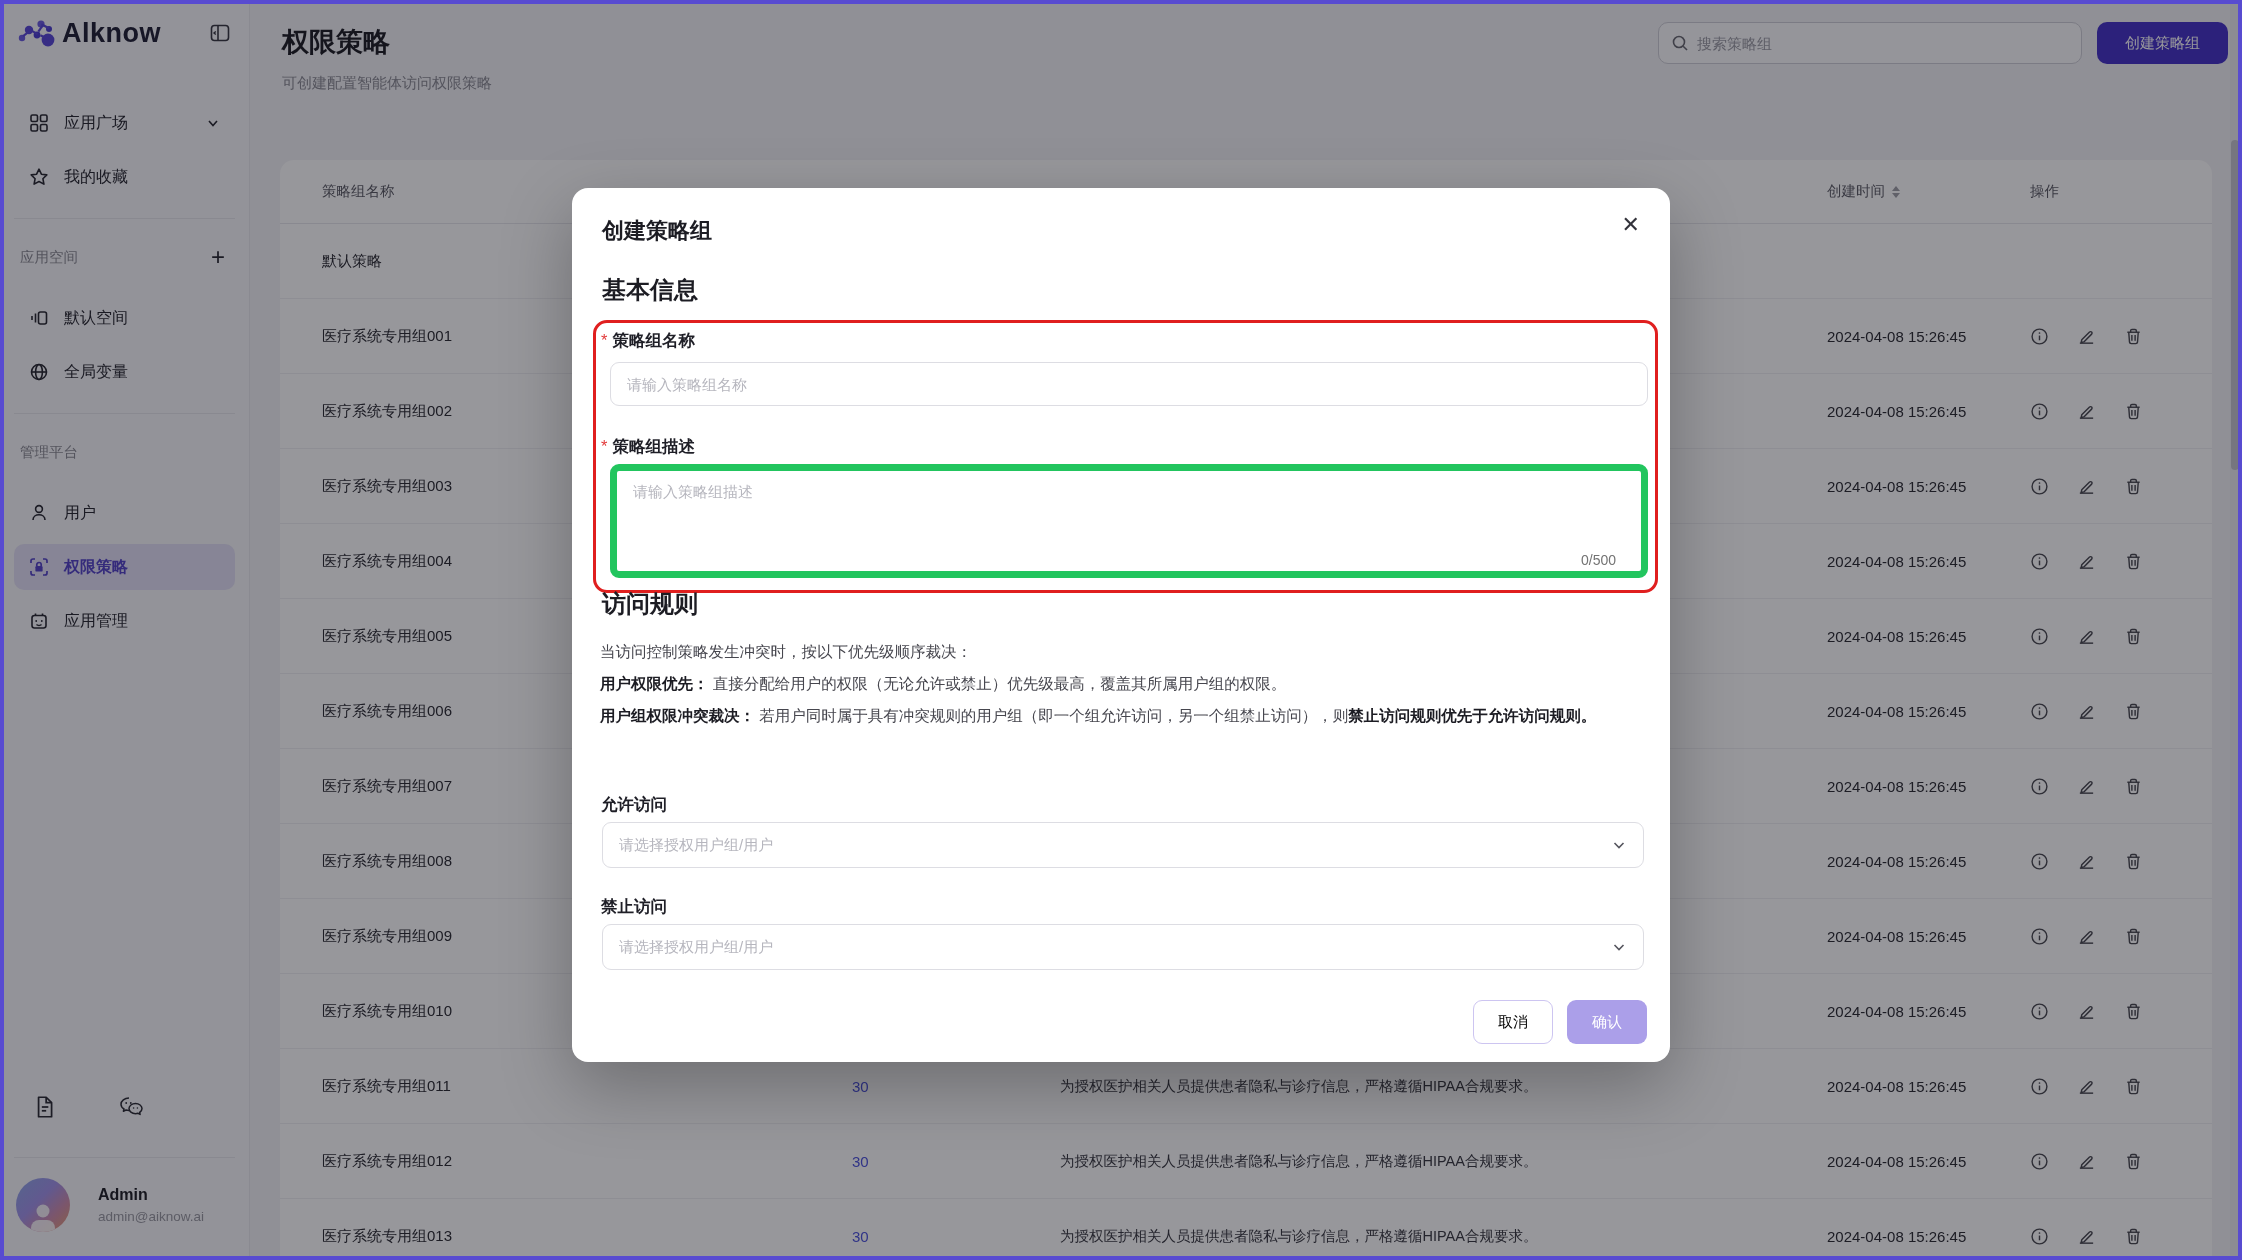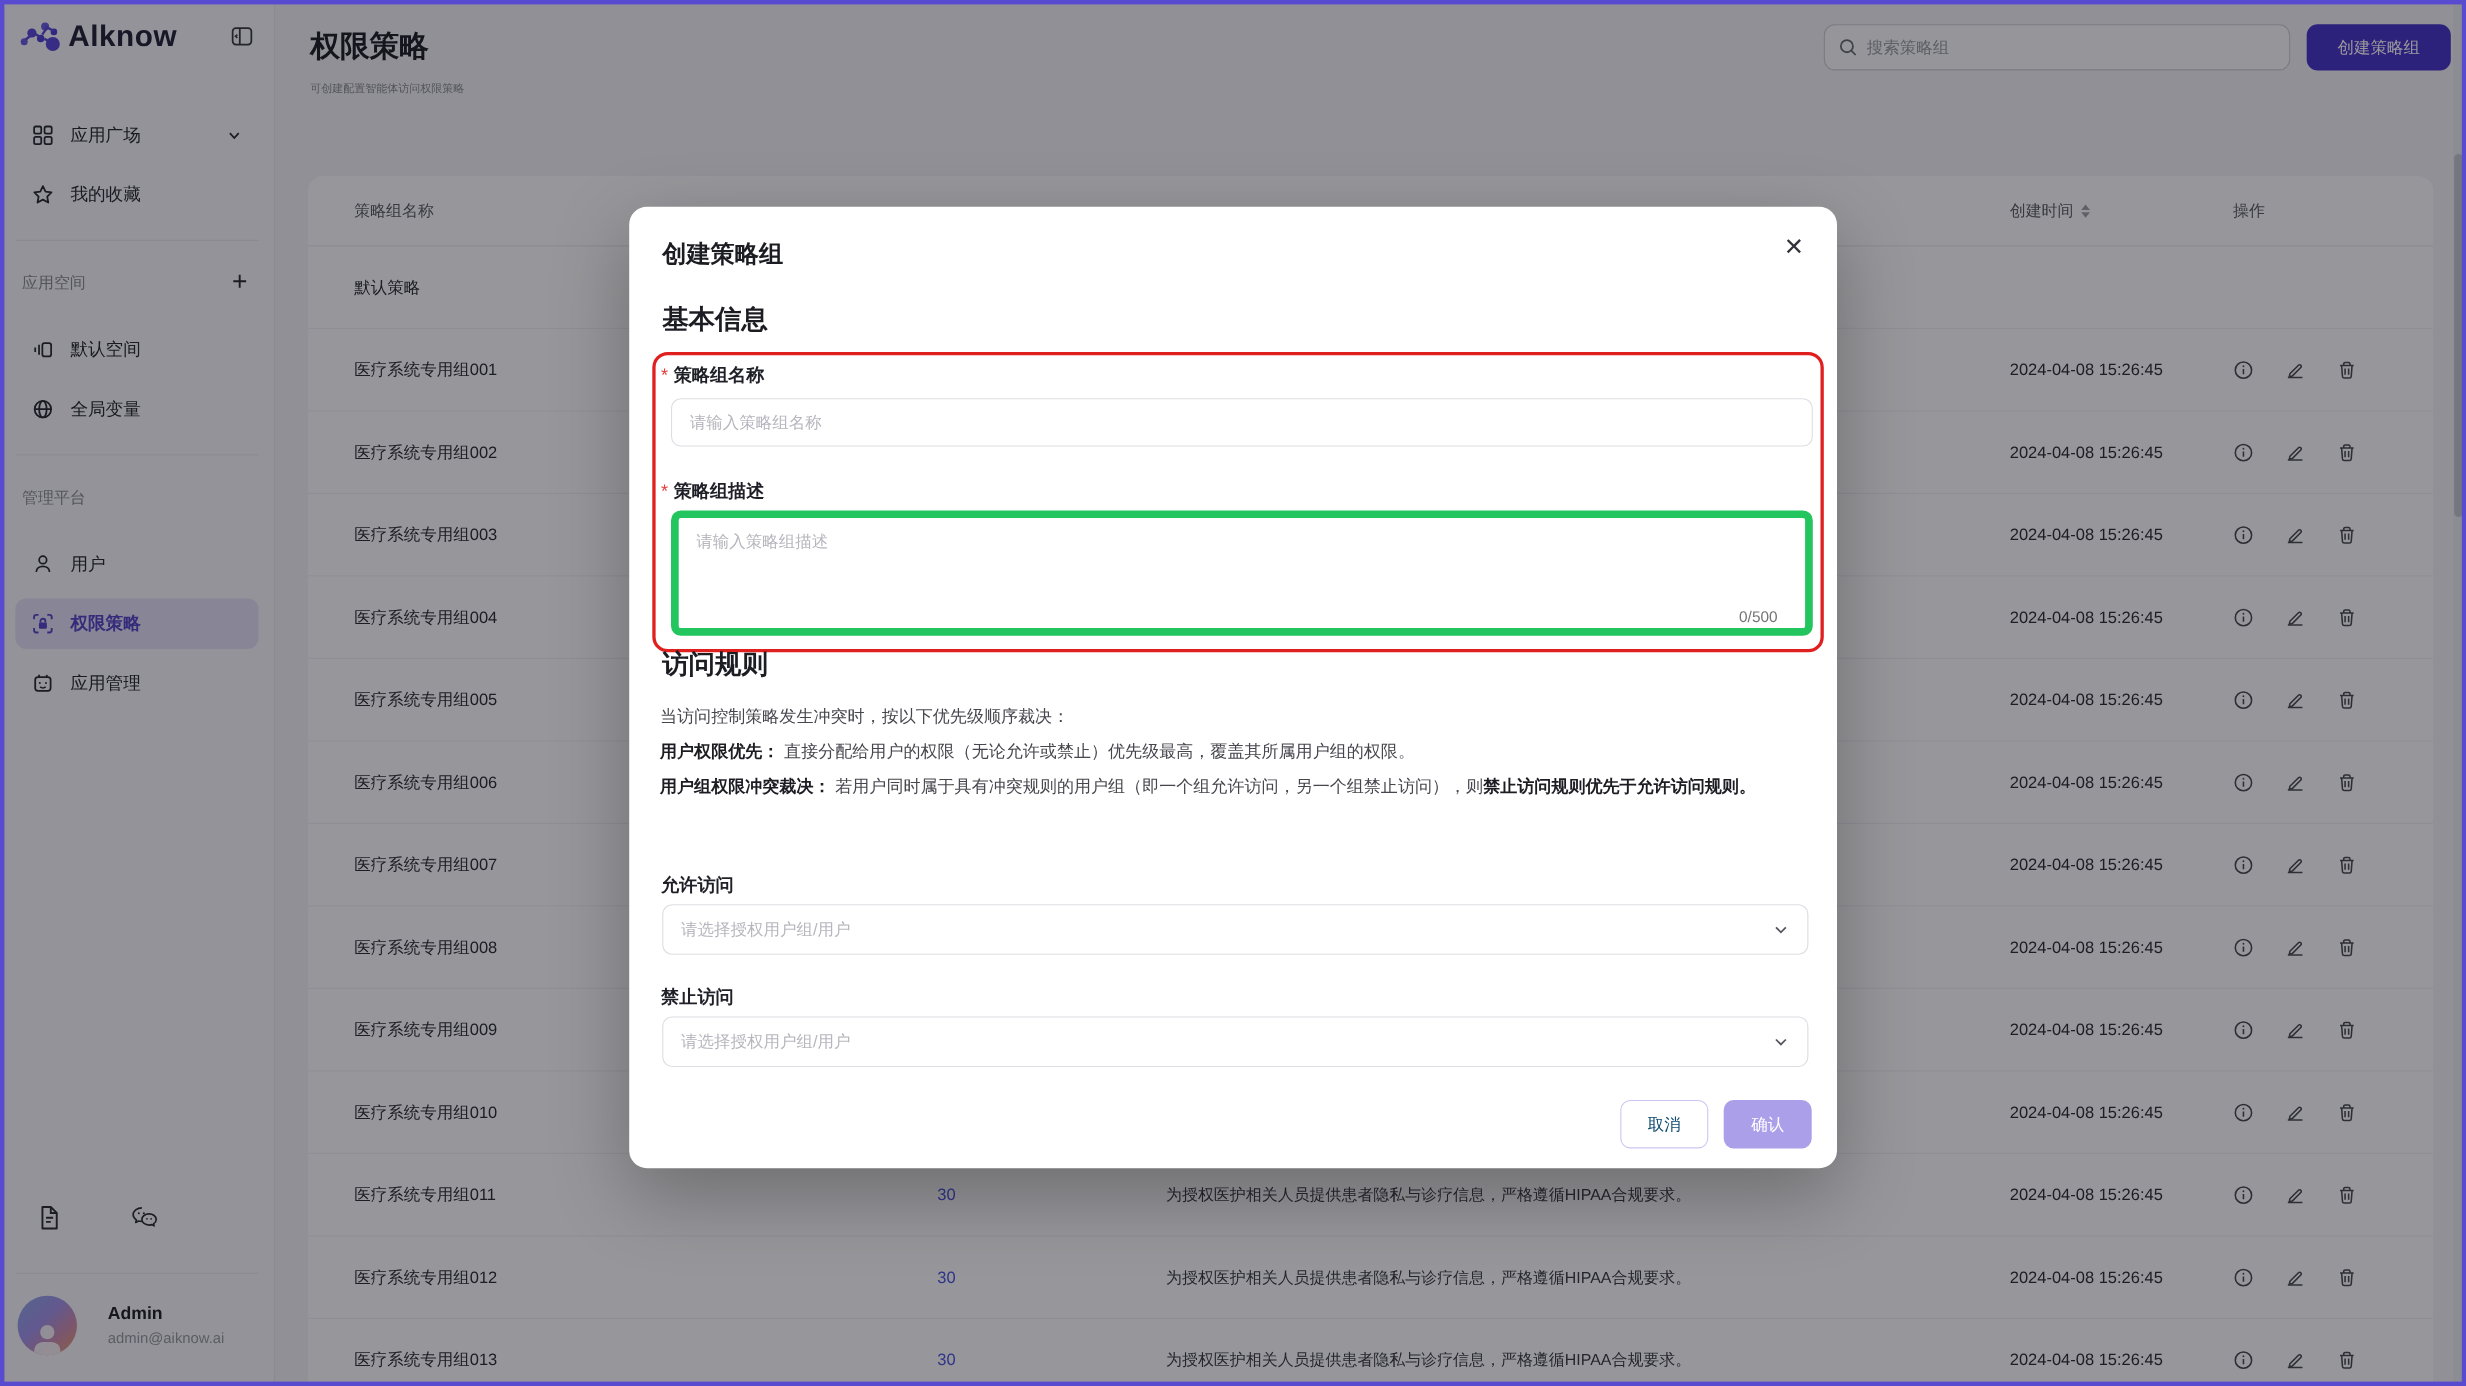--- a/index.html
+++ b/index.html
@@ -26,21 +26,21 @@
   .foot-icons .fi { width:88px; display:flex; justify-content:center; color:#2d2d36; cursor:pointer; }
   .foot-divider { border:none; border-top:1px solid #e7e7ec; margin:0 14px; }
   .user-row { display:flex; align-items:center; gap:28px; padding:20px 16px 28px 16px; }
   .avatar { width:54px; height:54px; border-radius:50%; background:linear-gradient(135deg,#8fa9e8 0%,#a394ea 42%,#cf8fae 70%,#e8a06e 100%); display:flex; align-items:flex-end; justify-content:center; overflow:hidden; }
   .user-name { font-size:16px; font-weight:bold; color:#222229; }
   .user-email { font-size:13.5px; color:#9a9aa3; margin-top:5px; }
 
   
   .main { position:absolute; left:250px; top:0; right:0; height:1260px; background:#f3f3f6; }
   .page-title { position:absolute; left:32px; top:24px; font-size:27px; font-weight:bold; color:#1f1f27; }
-  .page-sub { position:absolute; left:32px; top:74px; font-size:10px; color:#8c8c95; }
+  .page-sub { position:absolute; left:32px; top:74px; font-size:15px; color:#8c8c95; }
   .search-box { position:absolute; right:160px; top:22px; width:424px; height:42px; border:1.5px solid #cfcfd7; border-radius:10px; background:#fbfbfd; display:flex; align-items:center; padding:0 12px; gap:8px; }
   .search-box input { border:none; outline:none; background:transparent; flex:1; font-size:15px; color:#33333b; font-family:inherit; }
   .search-box input::placeholder { color:#9d9da6; }
   .create-btn { position:absolute; right:14px; top:22px; width:131px; height:42px; background:#4734c8; color:#fff; border:none; border-radius:10px; font-size:15px; font-family:inherit; cursor:pointer; }
 
   
   .card { position:absolute; left:30px; right:30px; top:160px; height:1160px; background:#fff; border-radius:14px; overflow:hidden; }
   .tgrid { display:grid; grid-template-columns:560px 210px 740px 220px 1fr; align-items:center; }
   .thead { height:64px; border-bottom:1px solid #e7e7ec; color:#5d5d66; font-size:14.5px; }
   .trow { height:75px; border-bottom:1px solid #efeff3; font-size:15px; color:#2e2e35; }
@@ -75,21 +75,21 @@
   .inp-name { top:174px; }
   .ta-wrap { position:absolute; left:38px; top:276px; width:1038px; height:114px; }
   .m-textarea { width:100%; height:100%; border:7px solid #22c55e; border-radius:9px; padding:12px 16px; font-size:15px; font-family:inherit; color:#33333b; resize:none; outline:none; }
   .ta-counter { position:absolute; right:32px; bottom:10px; font-size:14px; color:#737373; }
   .m-para { position:absolute; left:28px; top:448px; width:1044px; font-size:15.5px; line-height:32px; color:#46464e; }
   .m-para b { color:#1c1c23; }
   .m-select { position:absolute; left:30px; width:1042px; height:46px; border:1px solid #dddde3; border-radius:9px; display:flex; align-items:center; padding:0 16px; cursor:pointer; }
   .sel-allow { top:634px; } .sel-deny { top:736px; }
   .m-select .ph { flex:1; font-size:15px; color:#b6b6be; }
   .m-btn { position:absolute; top:812px; width:80px; height:44px; border-radius:9px; font-size:15px; font-family:inherit; cursor:pointer; }
-  .btn-cancel { left:901px; background:#fff; border:1.5px solid #cdc5f1; color:#0c4a6e; }
+  .btn-cancel { left:901px; background:#fff; border:1.5px solid #cdc5f1; color:#000000; }
   .btn-confirm { left:995px; background:#ab9fe9; border:none; color:#fff; }
 
   .win-border { position:absolute; inset:0; border:4px solid #584bd0; z-index:99; pointer-events:none; }
 </style>
 </head>
 <body>
 
 <div class="sidebar">
   <div class="logo-row">
     <svg class="logo-mark" viewBox="0 0 40 34">

